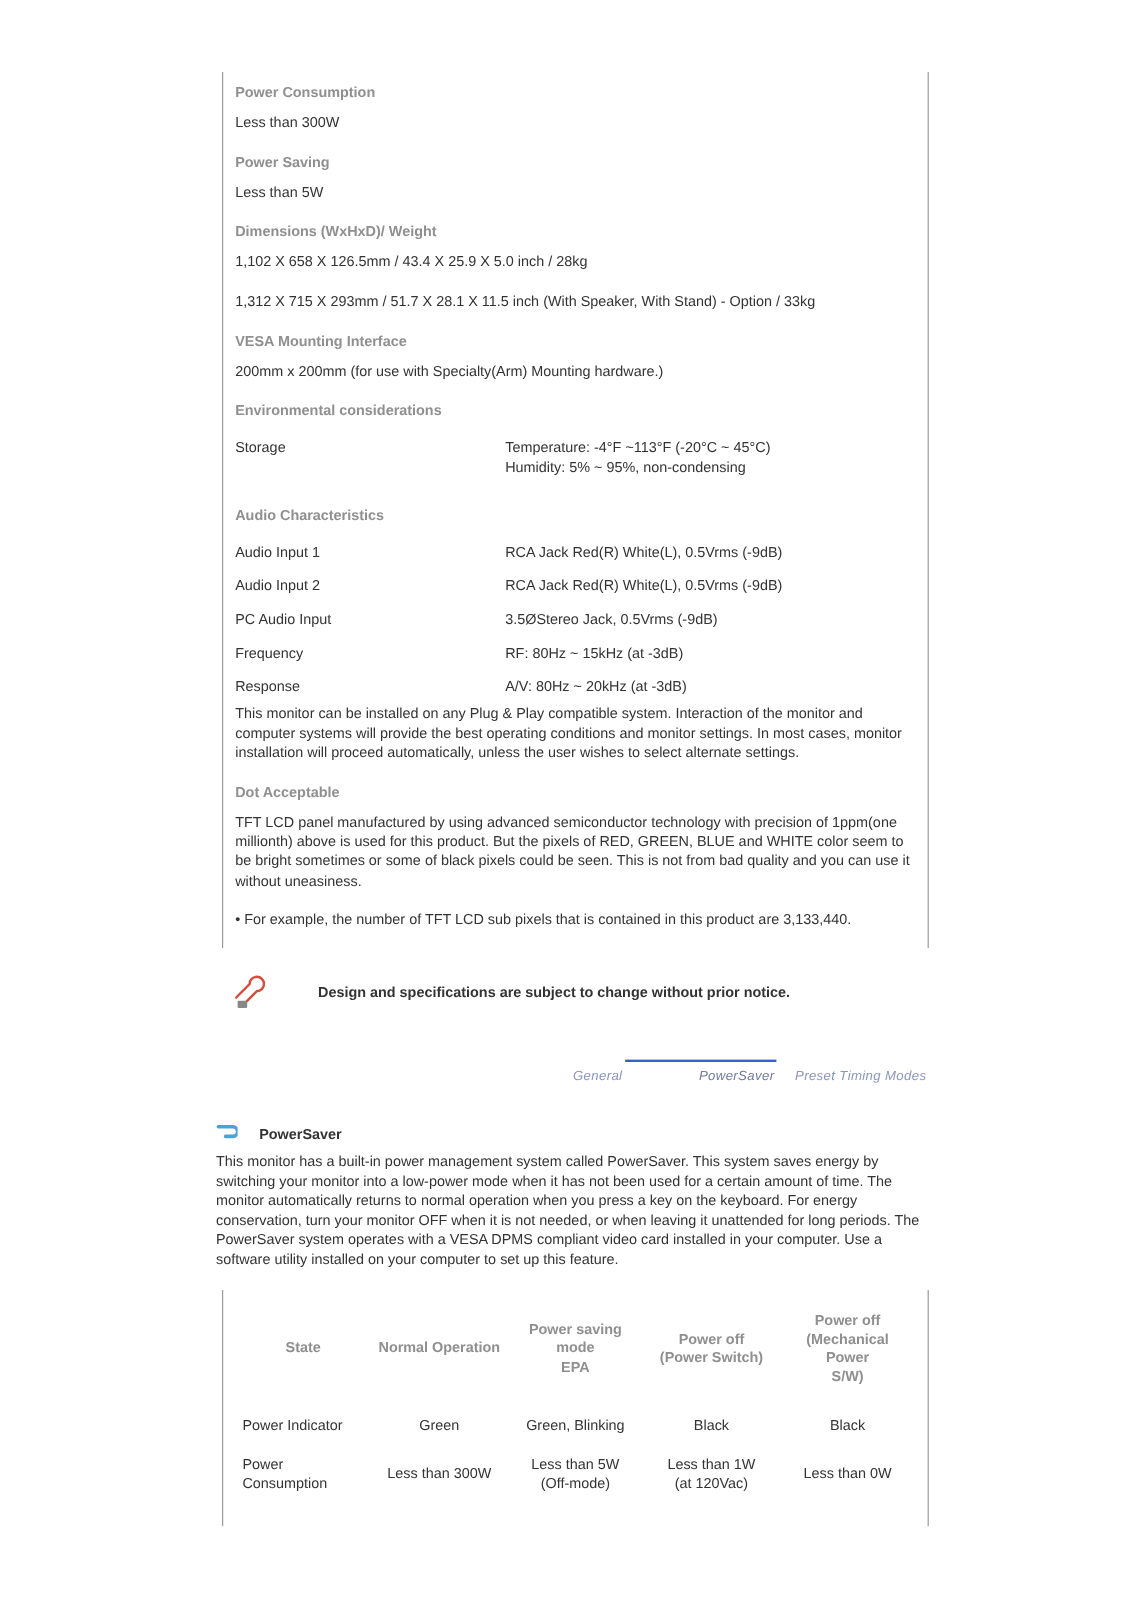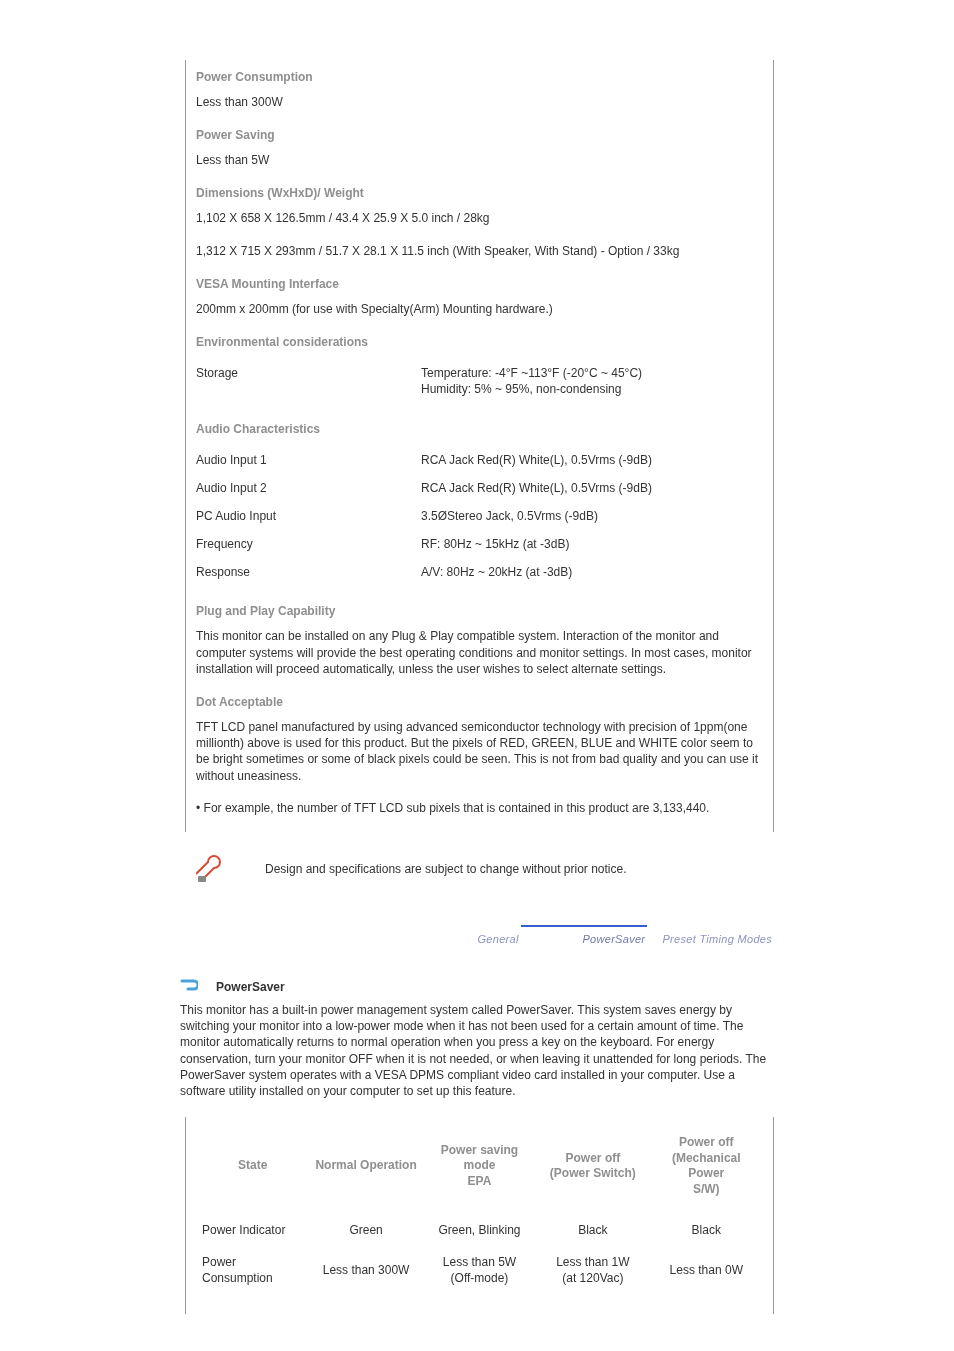--- a/index.html
+++ b/index.html
@@ -56,21 +56,21 @@
     margin: 20px 0 40px 95px;
     display: flex;
     align-items: center;
   }
   .notice-icon {
     width: 55px;
     text-align: center;
   }
   .notice-icon svg { display:block; margin:0 auto; }
   .notice-text {
-    font-weight: normal;
+    font-weight: bold;
     font-size: 12px;
     color: #333;
     padding-left: 25px;
   }
   .tabs-row {
     margin: 0 90px 30px auto;
     width: 380px;
     display: flex;
     border-top: 1px solid #cfcfds;
   }
@@ -198,21 +198,20 @@
             <td class="label">Frequency</td>
             <td>RF: 80Hz ~ 15kHz (at -3dB)</td>
           </tr>
       <tr>
             <td class="label">Response</td>
             <td>A/V: 80Hz ~ 20kHz (at -3dB)</td>
           </tr>
     </tbody>
       </table>
 
-    <div class="spec-heading">Plug and Play Capability</div>
     <div class="spec-value">This monitor can be installed on any Plug &amp; Play compatible system. Interaction of the monitor and computer systems will provide the best operating conditions and monitor settings. In most cases, monitor installation will proceed automatically, unless the user wishes to select alternate settings.</div>
 
     <div class="spec-heading">Dot Acceptable</div>
     <div class="spec-value">
       <span>TFT LCD panel manufactured by using advanced semiconductor technology with precision of 1ppm(one millionth) above is used for this product. But the pixels of RED, GREEN, BLUE and WHITE color seem to be bright sometimes or some of black pixels could be seen. This is not from bad quality and you can use it without uneasiness.</span>
       <div class="bullet-line">For example, the number of TFT LCD sub pixels that is contained in this product are 3,133,440.</div>
     </div>
 
   </div>
 

